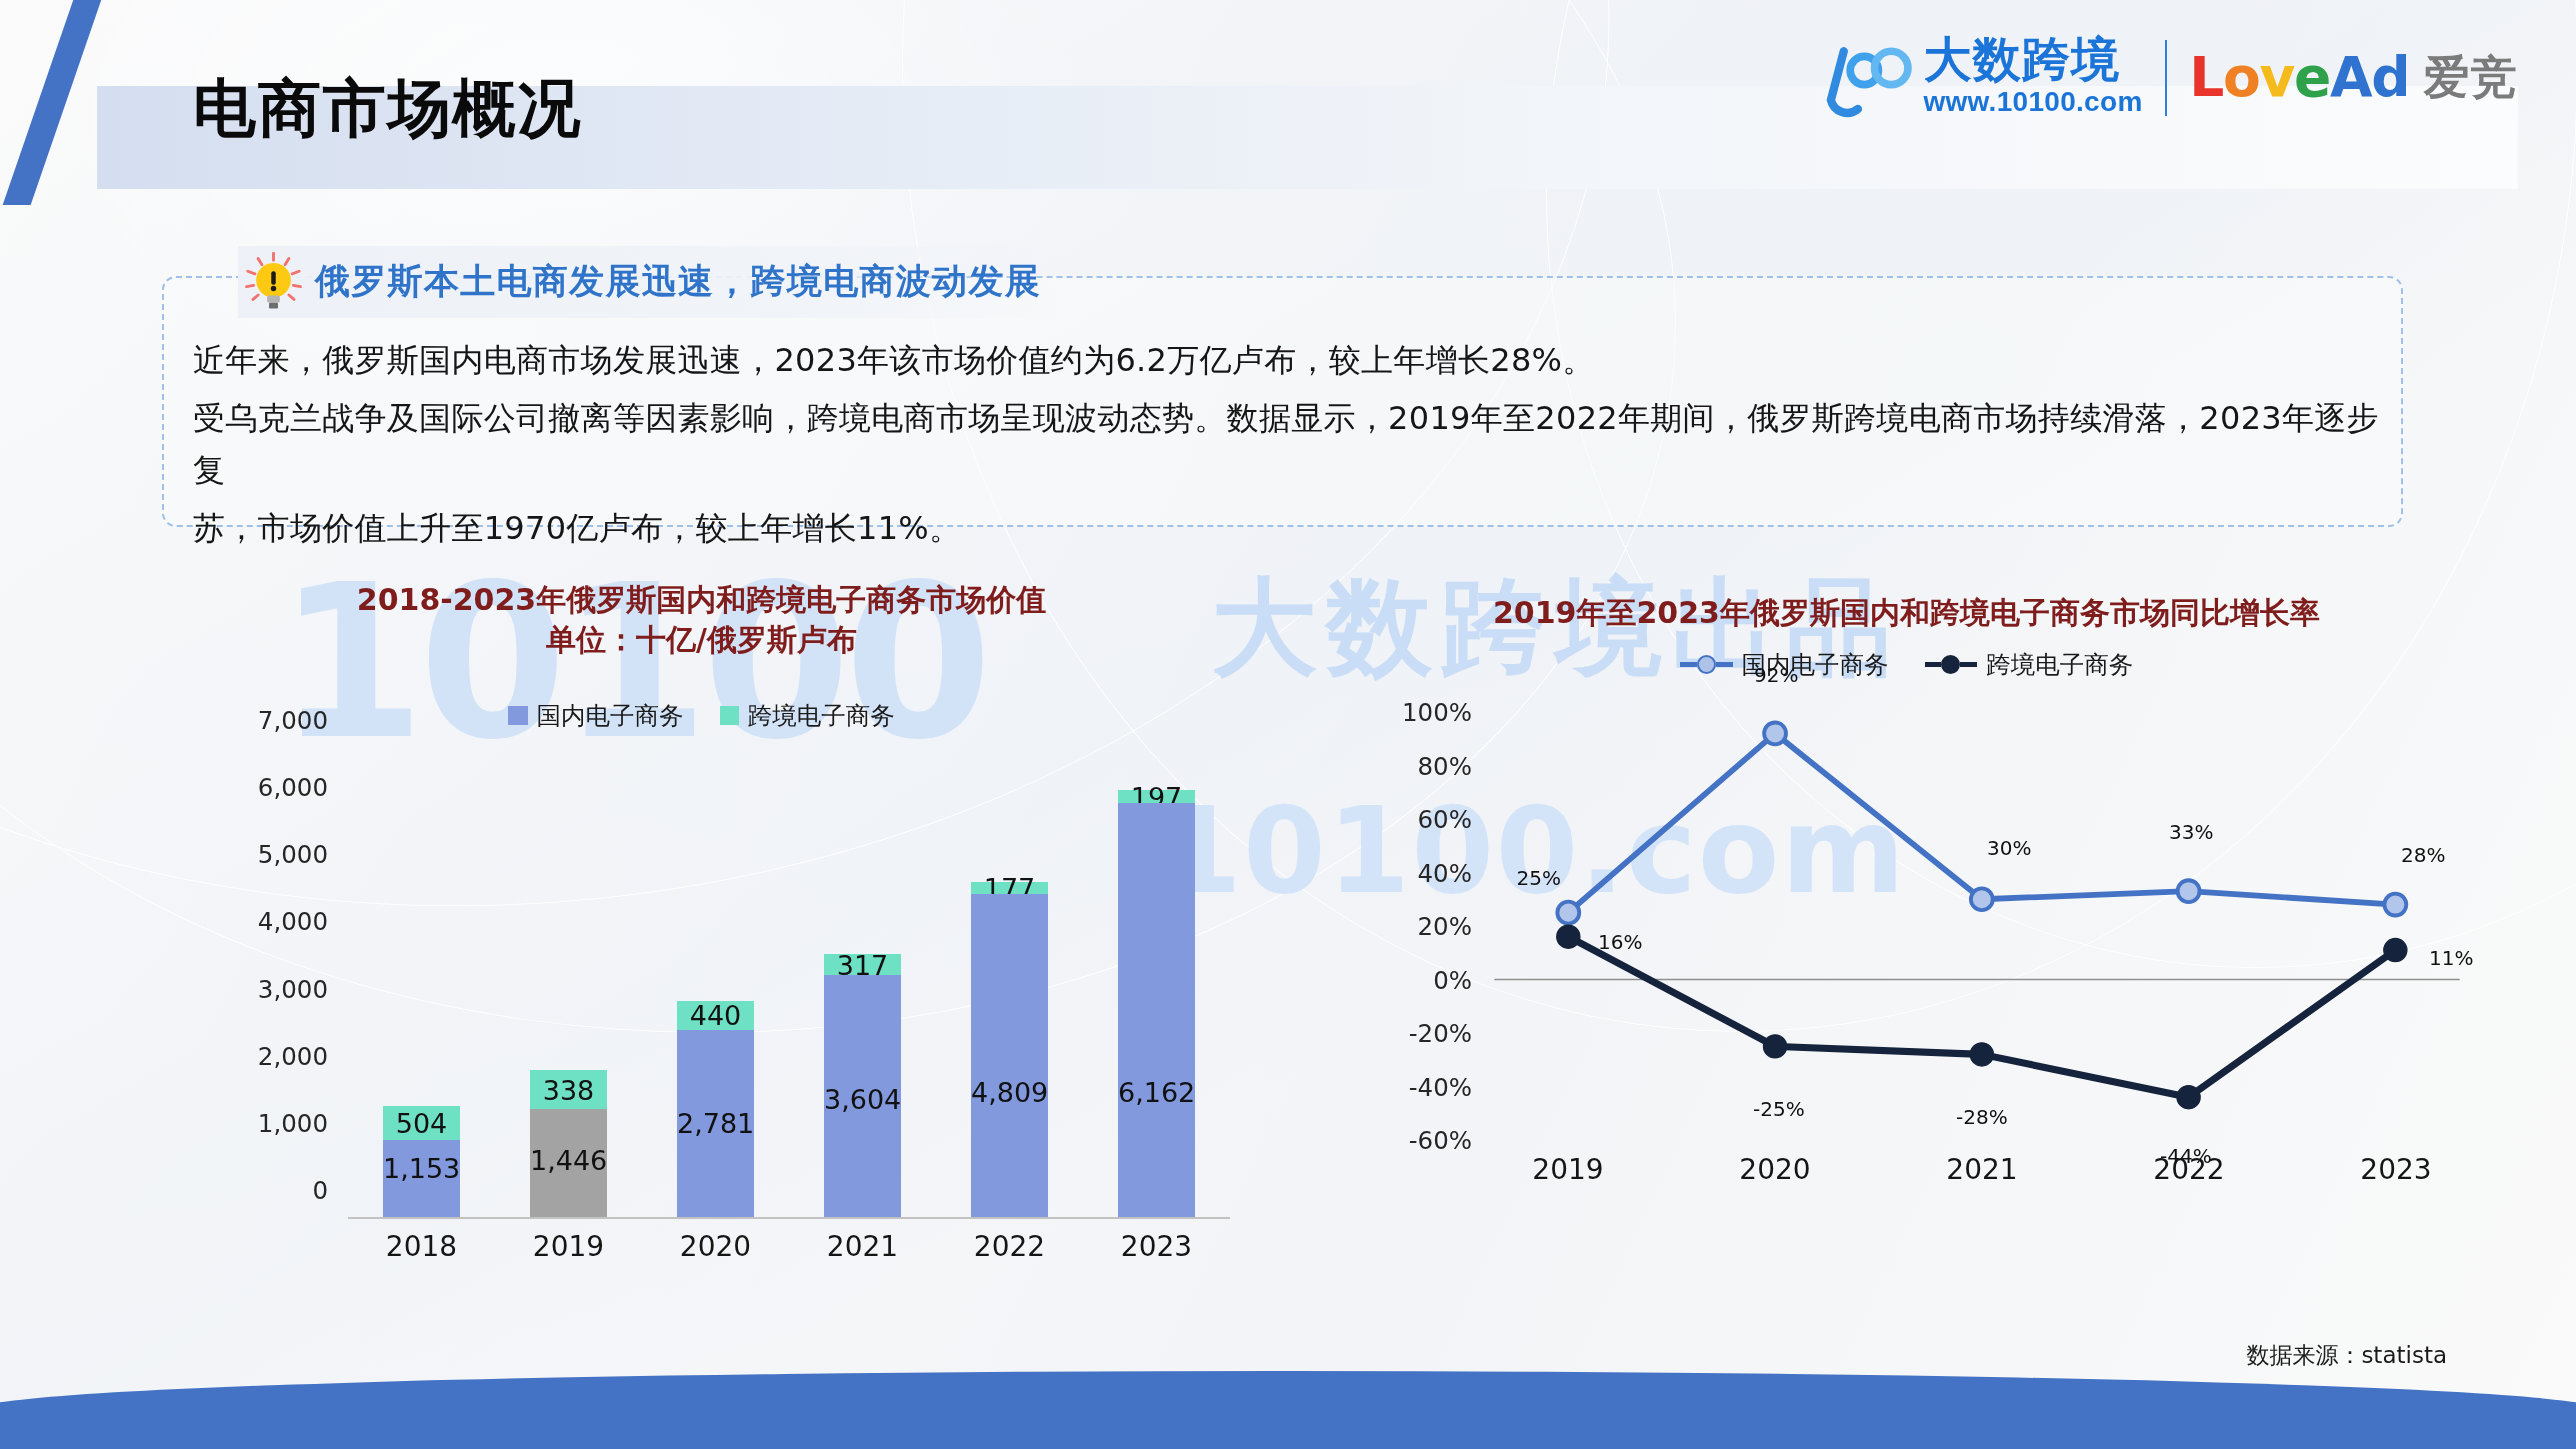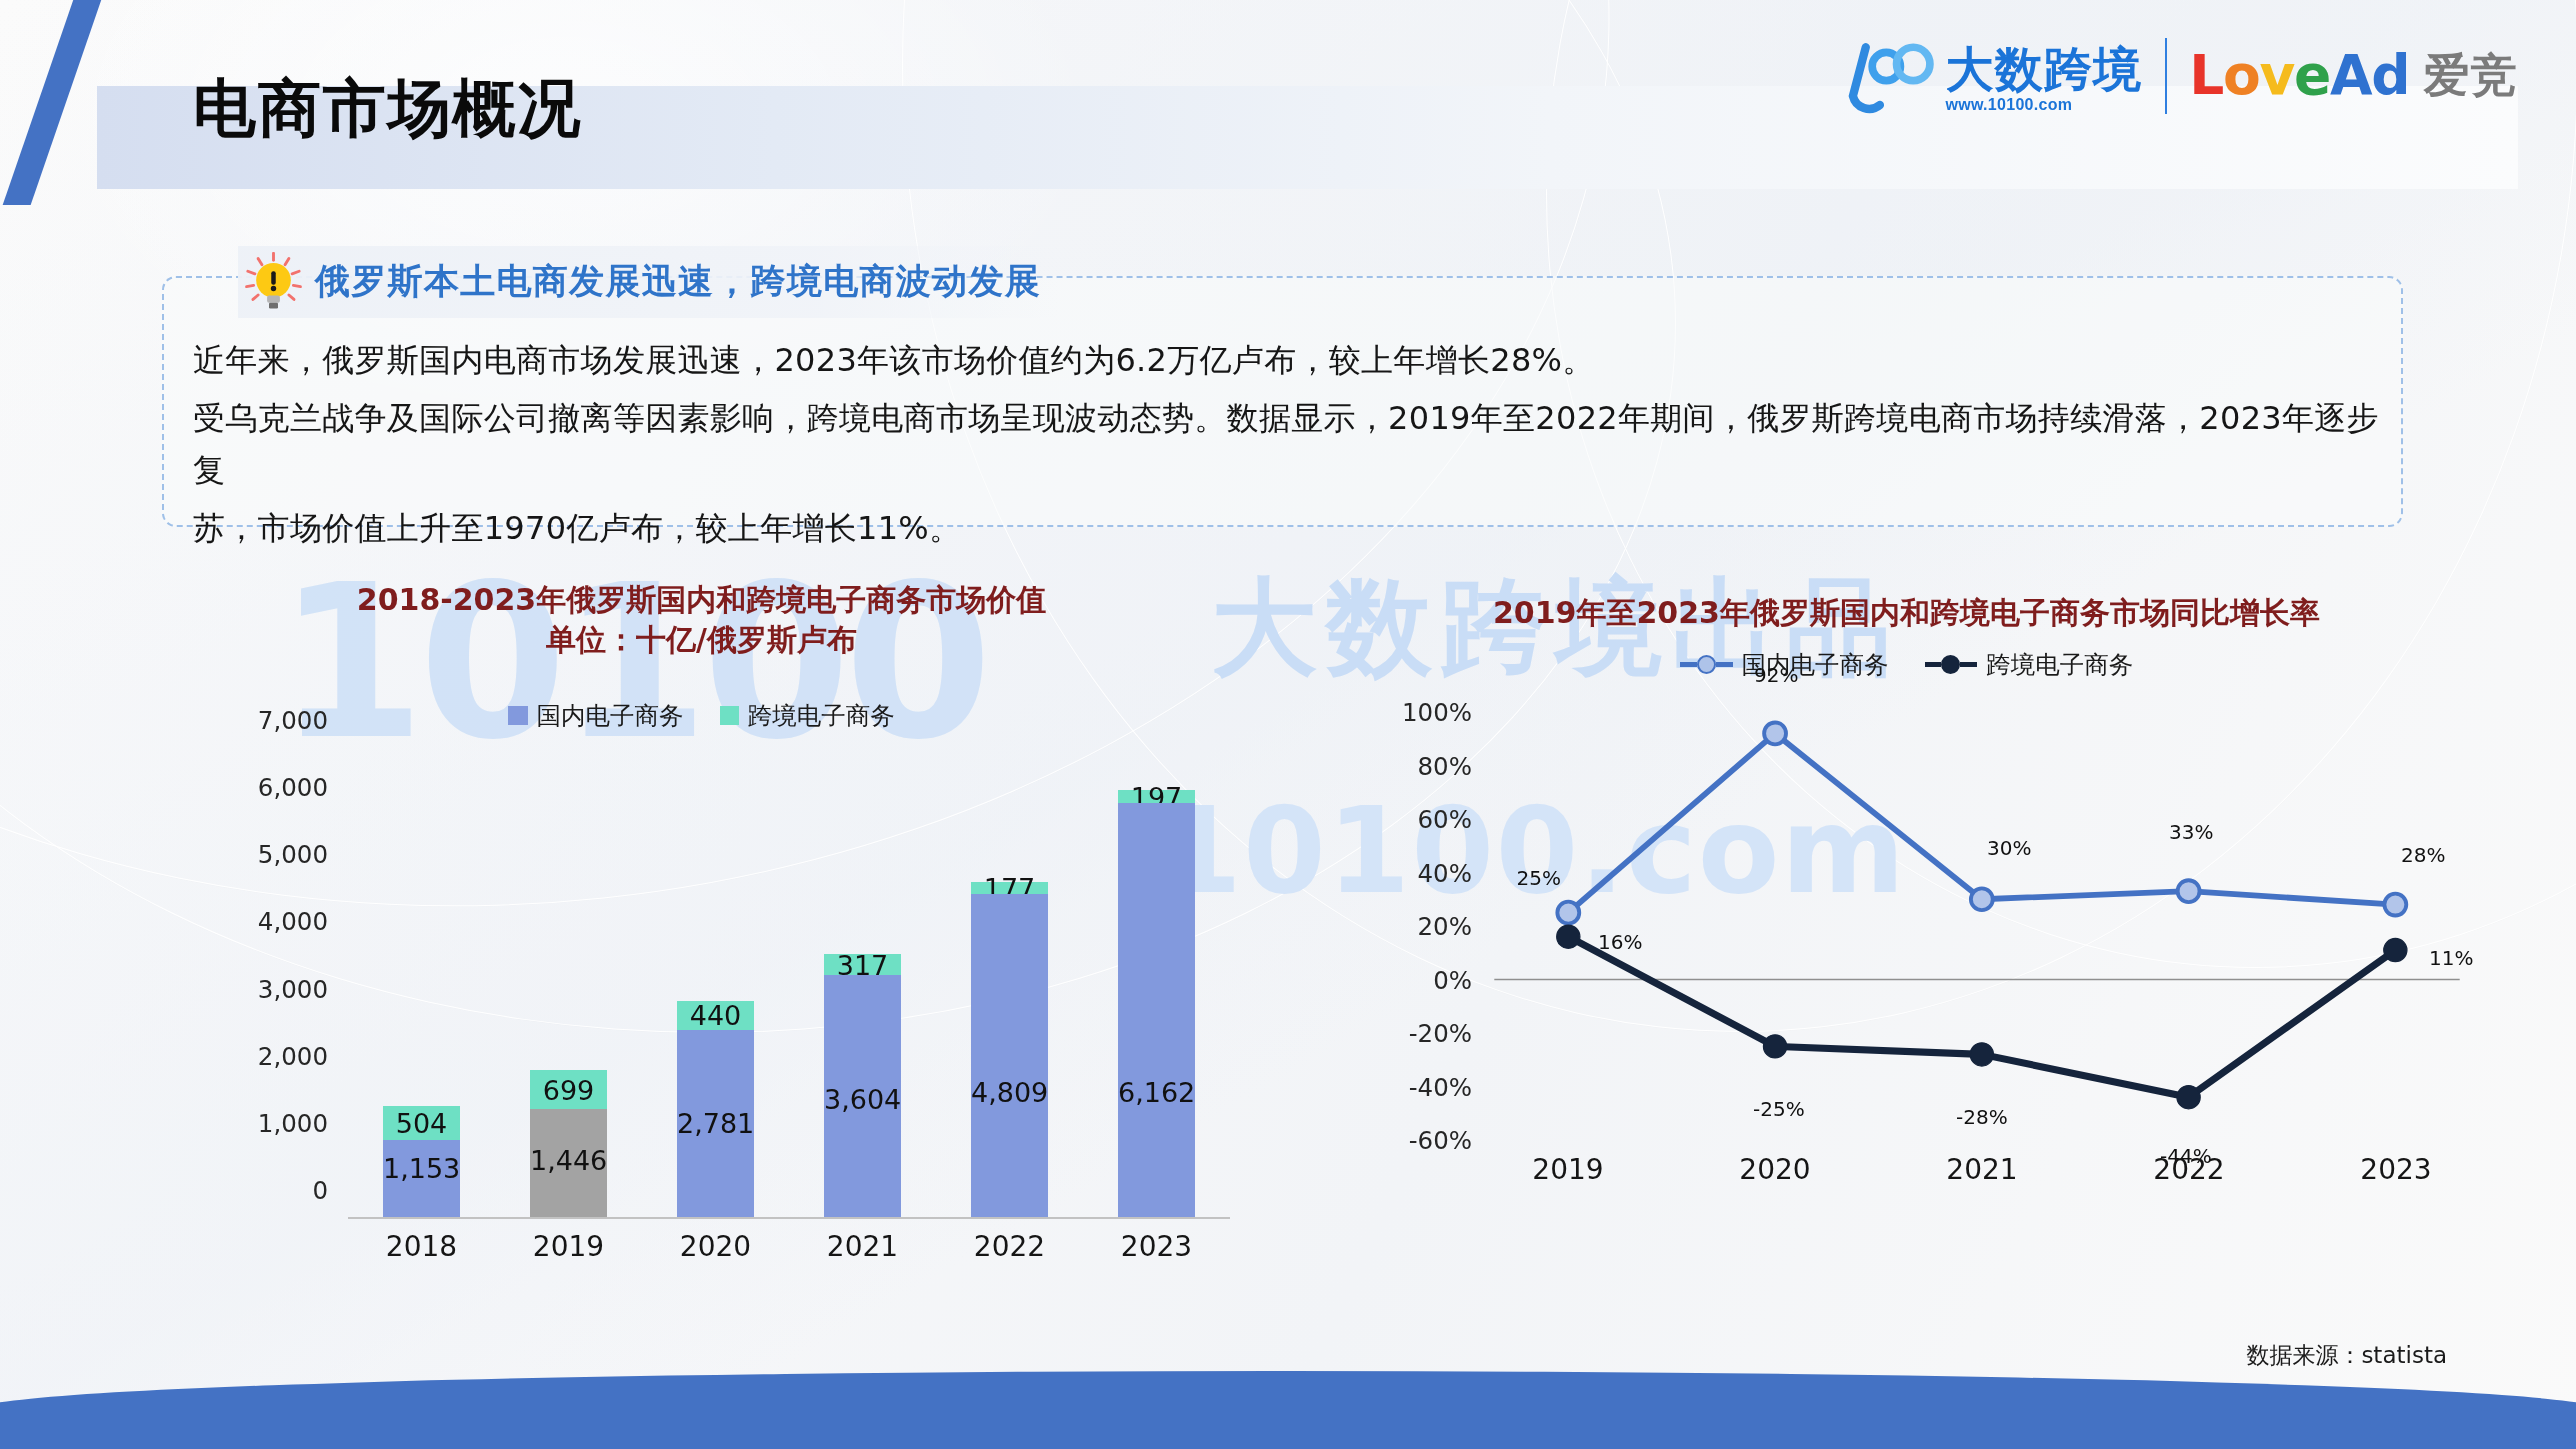--- a/index.html
+++ b/index.html
@@ -29,21 +29,21 @@
     transform:skewX(-19deg);transform-origin:top left;}
   .page-title{position:absolute;left:193px;top:77px;font-size:63px;font-weight:bold;color:#0a0a0a;
     letter-spacing:1.9px;line-height:1;font-family:"DejaVu Sans","Liberation Sans",sans-serif;}
 
   
   .logos{position:absolute;right:58px;top:37px;display:flex;align-items:center;gap:22px;}
   .logo-a{display:flex;align-items:flex-end;gap:7.7px;}
   .logo-mark{position:relative;width:97px;height:77px;}
   .logo-txt-cn{font-size:48px;font-weight:bold;color:#1b74d8;letter-spacing:1.3px;line-height:.95;
      font-family:"DejaVu Sans","Liberation Sans",sans-serif;}
-  .logo-url{font-size:16px;font-weight:bold;color:#1b74d8;letter-spacing:0.3px;margin-top:3.9px;}
+  .logo-url{font-size:28px;font-weight:bold;color:#1b74d8;letter-spacing:0.3px;margin-top:3.9px;}
   .logo-div{width:2.6px;height:76px;background:#2f7fe0;}
   .lovead{font-size:55px;font-weight:bold;letter-spacing:-1.3px;line-height:1;
      font-family:"DejaVu Sans","Liberation Sans",sans-serif;}
   .lovead span{display:inline-block;}
   .aijing{font-size:46px;font-weight:bold;color:#7b7b7b;letter-spacing:1.3px;
      font-family:"DejaVu Sans","Liberation Sans",sans-serif;}
 
   
   .callout{position:absolute;left:162px;top:276px;width:2241px;height:251px;
     border:2.6px dashed #9fc0e8;border-radius:14px;background:rgba(250,251,252,.55);box-sizing:border-box;}
@@ -217,21 +217,21 @@
         <div class="bcol">
           <div class="seg" style="height: 34px; background: rgb(110, 224, 196);">
             <span>504</span>
           </div>
           <div class="seg dom" style="height: 77px; background: rgb(130, 153, 221);">
             <span style="bottom: 33px;">1,153</span>
           </div>
         </div>
         <div class="bcol">
           <div class="seg" style="height: 39px; background: rgb(110, 224, 196);">
-            <span>699</span>
+            <span>338</span>
           </div>
           <div class="seg dom" style="height: 108px; background: #a3a3a3;">
             <span style="bottom: 41px;">1,446</span>
           </div>
         </div>
         <div class="bcol">
           <div class="seg" style="height: 29.6px; background: rgb(110, 224, 196);">
             <span>440</span>
           </div>
           <div class="seg dom" style="height: 187px; background: rgb(130, 153, 221);">

